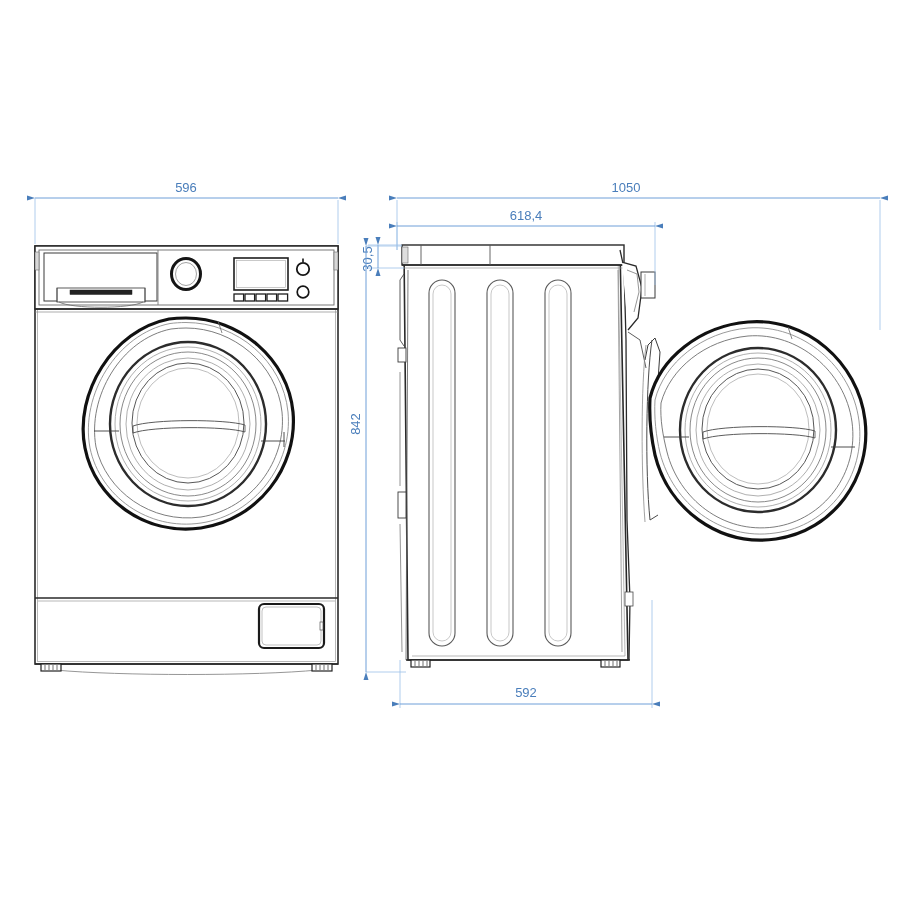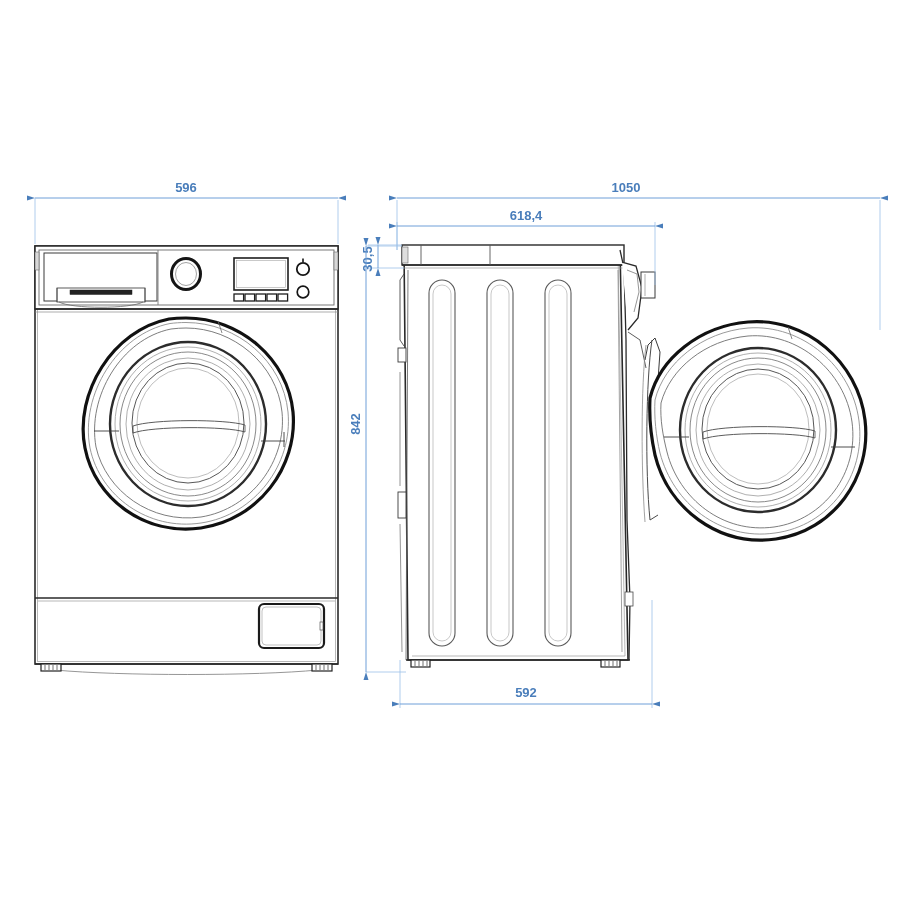--- a/index.html
+++ b/index.html
@@ -1,17 +1,17 @@
 <!DOCTYPE html>
 <html><head>
 <meta charset="utf-8">
 <style>
   html,body{margin:0;padding:0;background:#ffffff;}
   body{width:903px;height:903px;font-family:"Liberation Sans",sans-serif;overflow:hidden;}
-  #stage{position:relative;width:903px;height:747px;background:#fff;font-weight:bold;}
+  #stage{position:relative;width:903px;height:747px;background:#fff;}
   #stage svg{display:block;}
   .dimtext{
     font-family:"Liberation Sans",sans-serif;
     font-size:13px;
     fill:#4a7ebb;
     text-anchor:middle;
     dominant-baseline:middle;
   }
 </style>
 </head>

